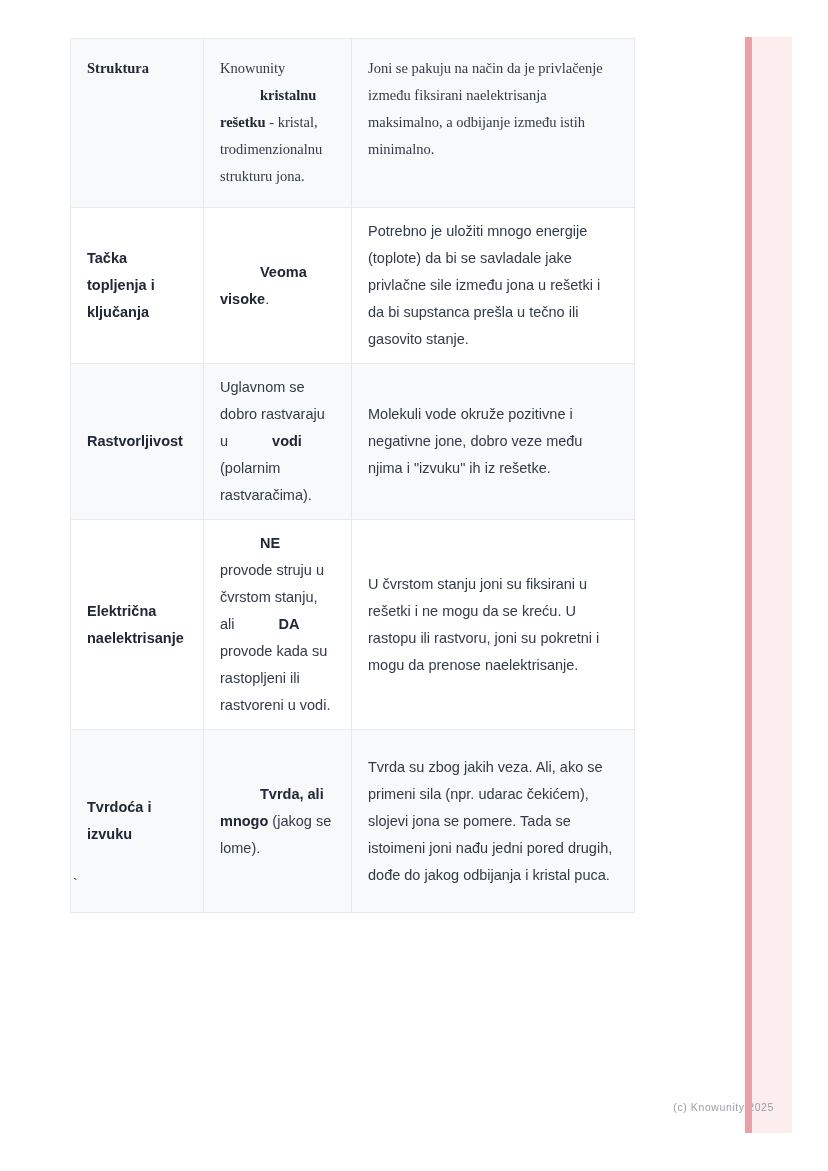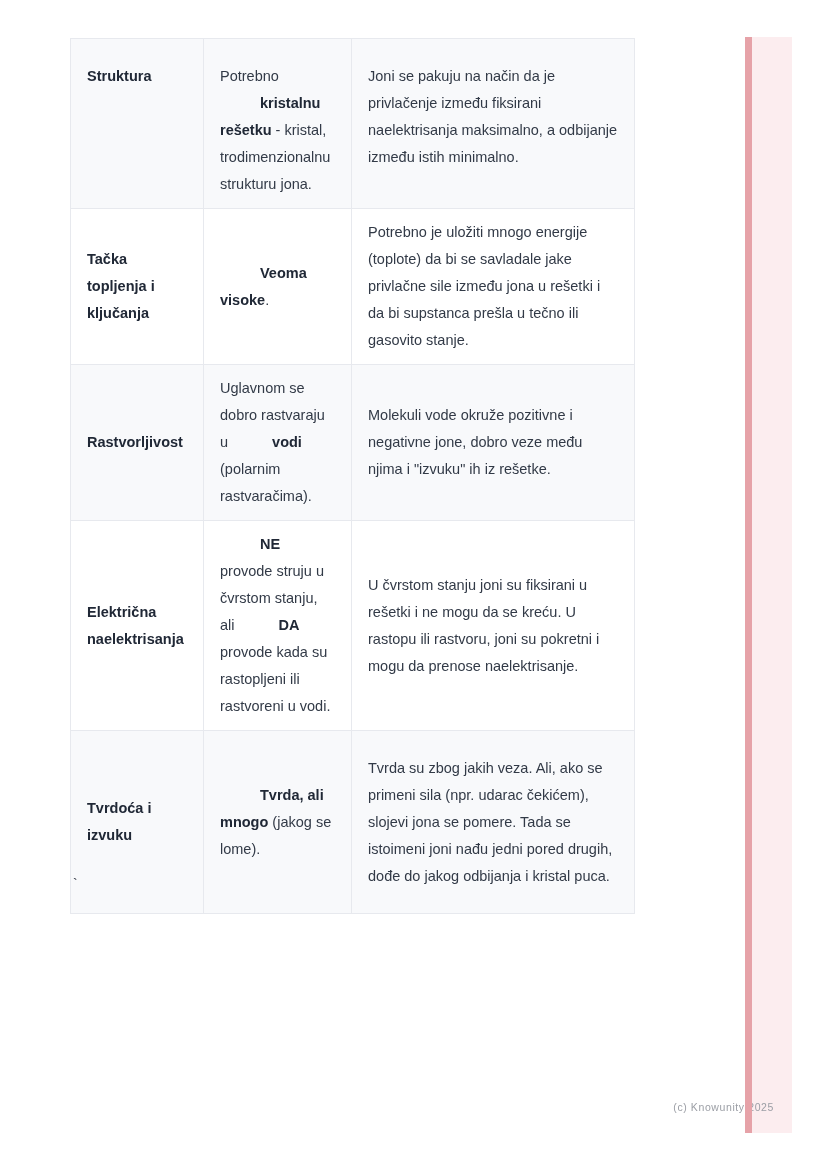--- a/index.html
+++ b/index.html
@@ -29,21 +29,21 @@
     color: #323a47;
     background: #ffffff;
   }
   .props-table td {
     border: 1px solid #e7e9ee;
     padding: 10px 16px;
     vertical-align: middle;
     overflow: hidden;
   }
   .props-table tr:nth-child(odd) td { background: #f8f9fb; }
-  .props-table tr:first-child td { vertical-align: top; padding-top: 24px; }
+  .props-table tr:first-child td { vertical-align: top; padding-top: 16px; font-family: Liberation Serif, serif; }
   .props-table tr:nth-child(1) { height: 169px; }
   .props-table tr:nth-child(2) { height: 156px; }
   .props-table tr:nth-child(3) { height: 134px; }
   .props-table tr:nth-child(4) { height: 175px; }
   .props-table tr:nth-child(5) { height: 183px; }
   .cell-property { font-weight: 700; color: #202836; }
   .props-table b { font-weight: 700; color: #202836; margin-left: 40px; }
 
   
   .accent-fill {
@@ -87,35 +87,35 @@
 
   <table class="props-table">
     <colgroup>
       <col style="width:133px">
       <col style="width:148px">
       <col style="width:283px">
     </colgroup>
     <tbody>
       <tr>
         <td class="cell-property">Struktura</td>
-        <td class="cell-value"><span>Potrebno </span><b>kristalnu rešetku</b><span> - kristal, trodimenzionalnu strukturu jona.</span></td>
+        <td class="cell-value"><span>Knowunity </span><b>kristalnu rešetku</b><span> - kristal, trodimenzionalnu strukturu jona.</span></td>
         <td class="cell-explanation">Joni se pakuju na način da je privlačenje između fiksirani naelektrisanja maksimalno, a odbijanje između istih minimalno.</td>
       </tr>
       <tr>
         <td class="cell-property">Tačka topljenja i ključanja</td>
         <td class="cell-value"><b>Veoma visoke</b><span>.</span></td>
         <td class="cell-explanation">Potrebno je uložiti mnogo energije (toplote) da bi se savladale jake privlačne sile između jona u rešetki i da bi supstanca prešla u tečno ili gasovito stanje.</td>
       </tr>
       <tr>
         <td class="cell-property">Rastvorljivost</td>
         <td class="cell-value"><span>Uglavnom se dobro rastvaraju u </span><b>vodi</b><span> (polarnim rastvaračima).</span></td>
         <td class="cell-explanation">Molekuli vode okruže pozitivne i negativne jone, dobro veze među njima i "izvuku" ih iz rešetke.</td>
       </tr>
       <tr>
-        <td class="cell-property">Električna naelektrisanja</td>
+        <td class="cell-property">Električna naelektrisanje</td>
         <td class="cell-value"><b>NE</b><span> provode struju u čvrstom stanju, ali </span><b>DA</b><span> provode kada su rastopljeni ili rastvoreni u vodi.</span></td>
         <td class="cell-explanation">U čvrstom stanju joni su fiksirani u rešetki i ne mogu da se kreću. U rastopu ili rastvoru, joni su pokretni i mogu da prenose naelektrisanje.</td>
       </tr>
       <tr>
         <td class="cell-property">Tvrdoća i izvuku</td>
         <td class="cell-value"><b>Tvrda, ali mnogo</b><span> (jakog se lome).</span></td>
         <td class="cell-explanation">Tvrda su zbog jakih veza. Ali, ako se primeni sila (npr. udarac čekićem), slojevi jona se pomere. Tada se istoimeni joni nađu jedni pored drugih, dođe do jakog odbijanja i kristal puca.</td>
       </tr>
     </tbody>
   </table>

